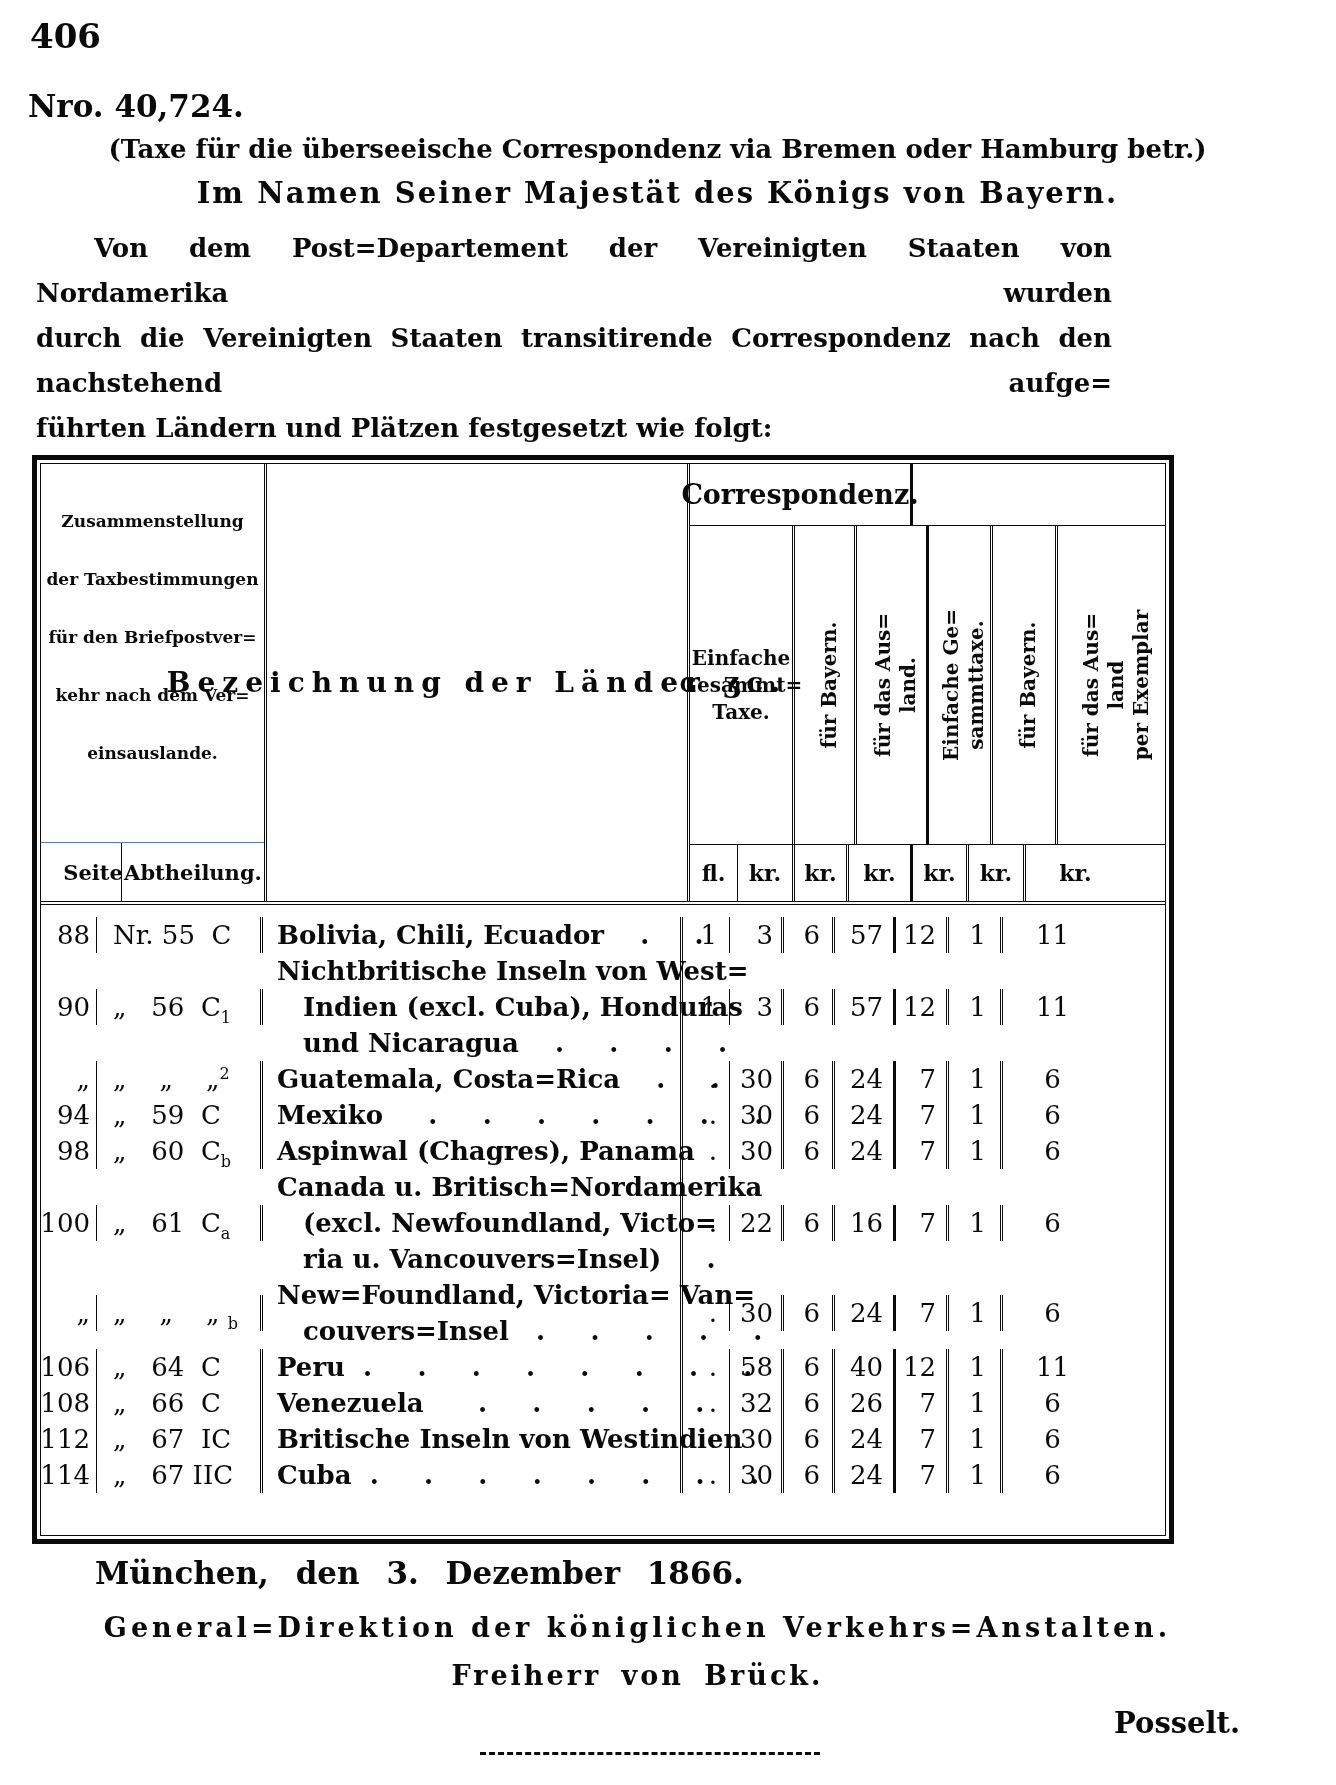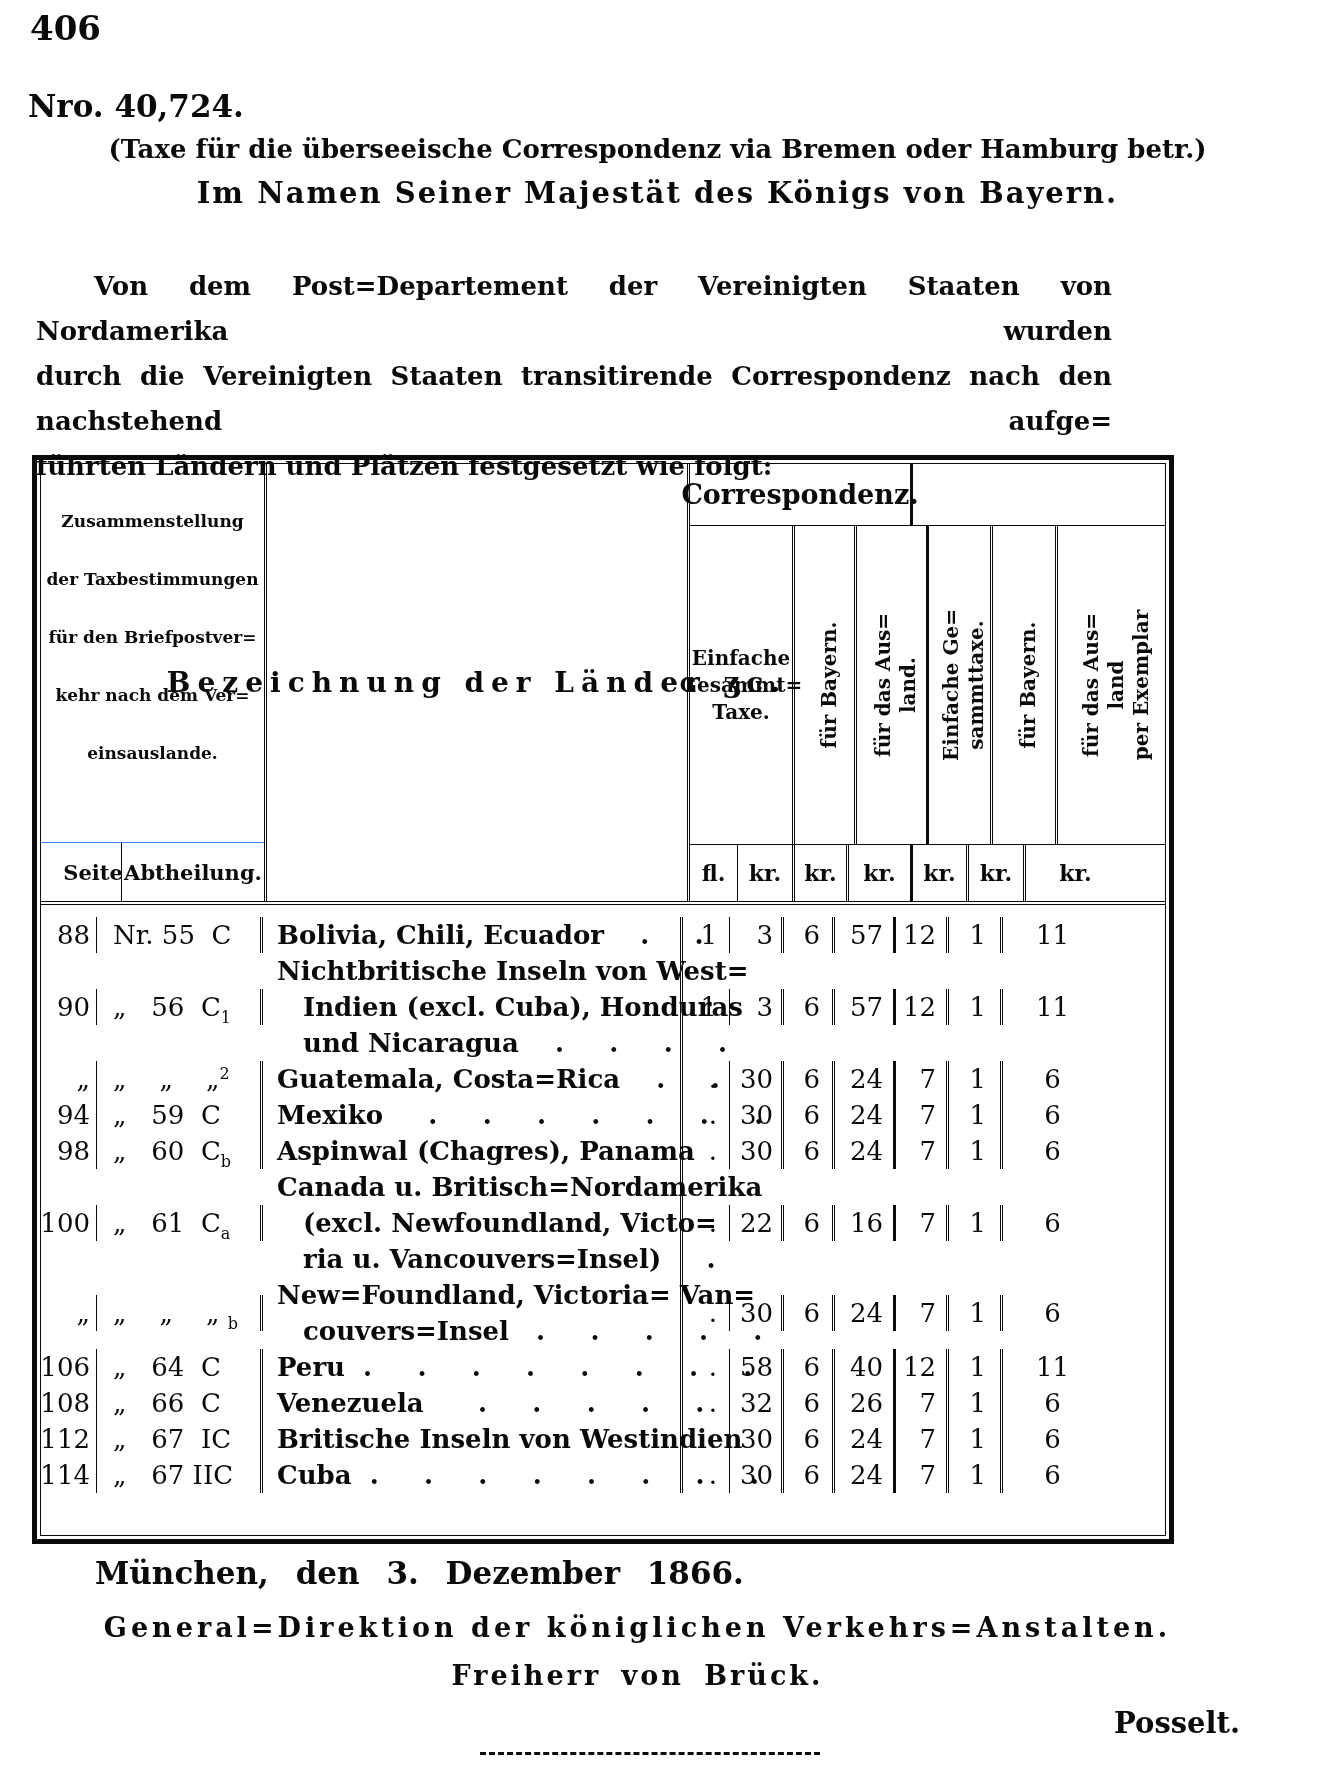--- a/index.html
+++ b/index.html
@@ -4,28 +4,28 @@
 <style>
   * { margin:0; padding:0; box-sizing:content-box; }
   html,body { background:#ffffff; }
   body {
     width:1336px; height:1785px; position:relative; overflow:hidden;
     font-family:"DejaVu Serif", serif; color:#0a0a0a;
   }
   .abs { position:absolute; }
 
   
-  #page-number { left:30px; top:8px; font-size:34px; font-weight:bold; }
+  #page-number { left:30px; top:16px; font-size:34px; font-weight:bold; }
   #doc-number  { left:28px; top:88px; font-size:31px; font-weight:bold;text-align:right; }
   #subject     { left:35px; top:134px; width:1245px; text-align:center; font-size:26px; font-weight:bold; }
   #proclamation{ left:35px; top:176px; width:1245px; text-align:center; font-size:29px; font-weight:bold; letter-spacing:2px; }
   #intro { left:36px; top:226px; width:1076px; font-size:26px; font-weight:bold; line-height:45px; }
   .intro-line { text-align:justify; }
   .intro-line.j { text-align-last:justify; }
-  .intro-line.first { text-indent:58px;margin-top:38px; }
+  .intro-line.first { text-indent:58px; }
 
   
   #tablewrap { left:32px; top:455px; border:5px solid #0a0a0a; padding:3px; }
   #tableinner { border:1px solid #0a0a0a; }
 
   .dbl { border-right:3px double #0a0a0a; }
   .sgl { border-right:1px solid #0a0a0a; }
   .thk { border-right:3px solid #0a0a0a; }
 
   

